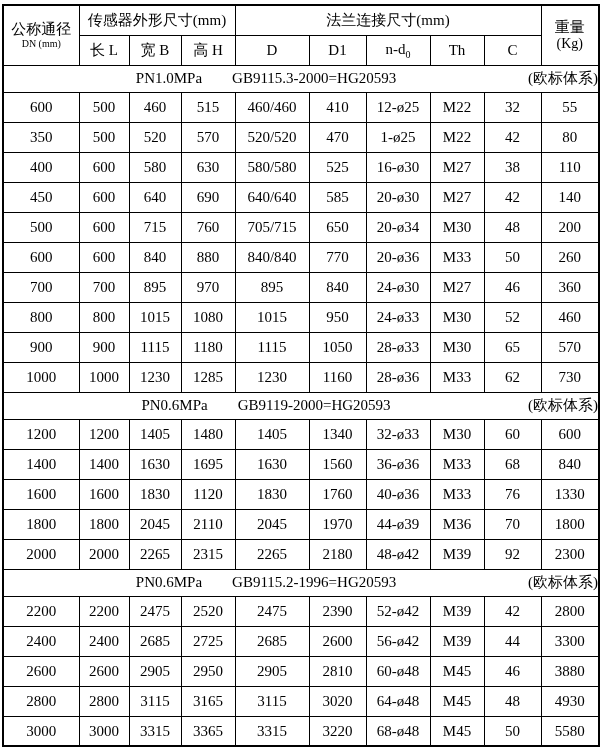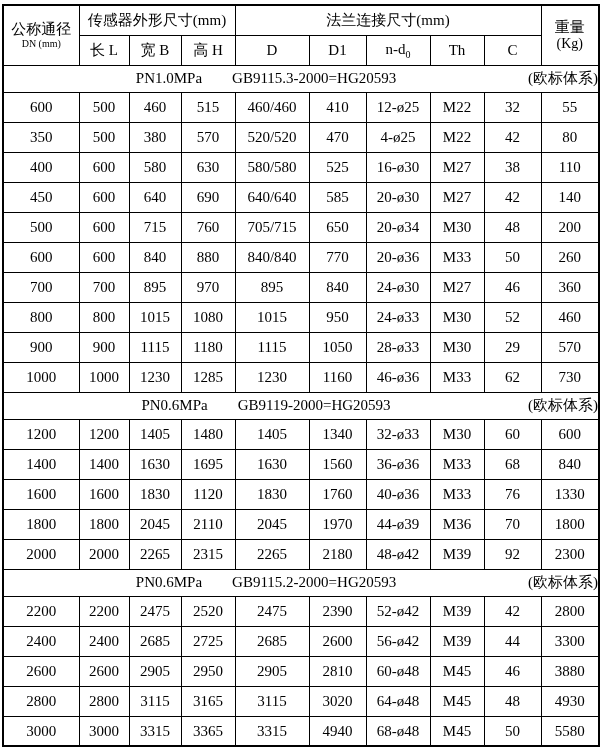--- a/index.html
+++ b/index.html
@@ -106,25 +106,25 @@
           <td>460/460</td>
           <td>410</td>
           <td>12-ø25</td>
           <td>M22</td>
           <td>32</td>
           <td>55</td>
         </tr>
         <tr class="h-data">
           <td>350</td>
           <td>500</td>
-          <td>380</td>
+          <td>520</td>
           <td>570</td>
           <td>520/520</td>
           <td>470</td>
-          <td>4-ø25</td>
+          <td>1-ø25</td>
           <td>M22</td>
           <td>42</td>
           <td>80</td>
         </tr>
         <tr class="h-data">
           <td>400</td>
           <td>600</td>
           <td>580</td>
           <td>630</td>
           <td>580/580</td>
@@ -196,31 +196,31 @@
         </tr>
         <tr class="h-data">
           <td>900</td>
           <td>900</td>
           <td>1115</td>
           <td>1180</td>
           <td>1115</td>
           <td>1050</td>
           <td>28-ø33</td>
           <td>M30</td>
-          <td>29</td>
+          <td>65</td>
           <td>570</td>
         </tr>
         <tr class="h-data">
           <td>1000</td>
           <td>1000</td>
           <td>1230</td>
           <td>1285</td>
           <td>1230</td>
           <td>1160</td>
-          <td>46-ø36</td>
+          <td>28-ø36</td>
           <td>M33</td>
           <td>62</td>
           <td>730</td>
         </tr>
         <tr class="h-sect">
           <td colspan="10" class="section-cell"><span class="std-system">(欧标体系)</span><span class="std-pressure">PN0.6MPa</span><span class="std-code">GB9119-2000=HG20593</span></td>
         </tr>
         <tr class="h-data">
           <td>1200</td>
           <td>1200</td>
@@ -275,21 +275,21 @@
           <td>2265</td>
           <td>2315</td>
           <td>2265</td>
           <td>2180</td>
           <td>48-ø42</td>
           <td>M39</td>
           <td>92</td>
           <td>2300</td>
         </tr>
         <tr class="h-sect">
-          <td colspan="10" class="section-cell"><span class="std-system">(欧标体系)</span><span class="std-pressure">PN0.6MPa</span><span class="std-code">GB9115.2-2000=HG20593</span></td>
+          <td colspan="10" class="section-cell"><span class="std-system">(欧标体系)</span><span class="std-pressure">PN0.6MPa</span><span class="std-code">GB9115.2-1996=HG20593</span></td>
         </tr>
         <tr class="h-data">
           <td>2200</td>
           <td>2200</td>
           <td>2475</td>
           <td>2520</td>
           <td>2475</td>
           <td>2390</td>
           <td>52-ø42</td>
           <td>M39</td>
@@ -331,21 +331,21 @@
           <td>M45</td>
           <td>48</td>
           <td>4930</td>
         </tr>
         <tr class="h-data">
           <td>3000</td>
           <td>3000</td>
           <td>3315</td>
           <td>3365</td>
           <td>3315</td>
-          <td>4940</td>
+          <td>3220</td>
           <td>68-ø48</td>
           <td>M45</td>
           <td>50</td>
           <td>5580</td>
         </tr>
       </tbody>
   </table>
 </div>
 
 </body></html>

